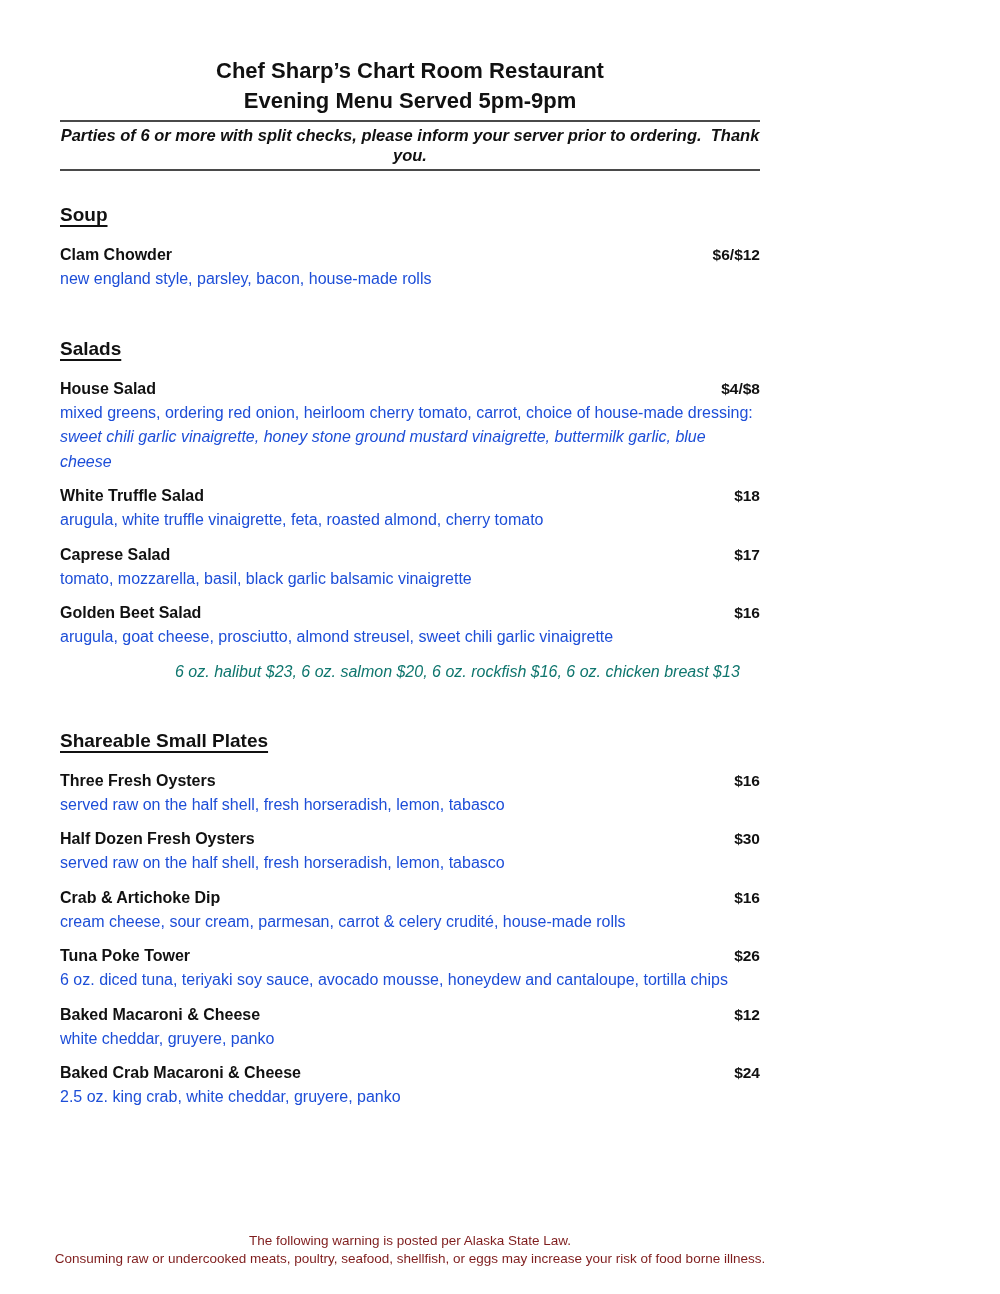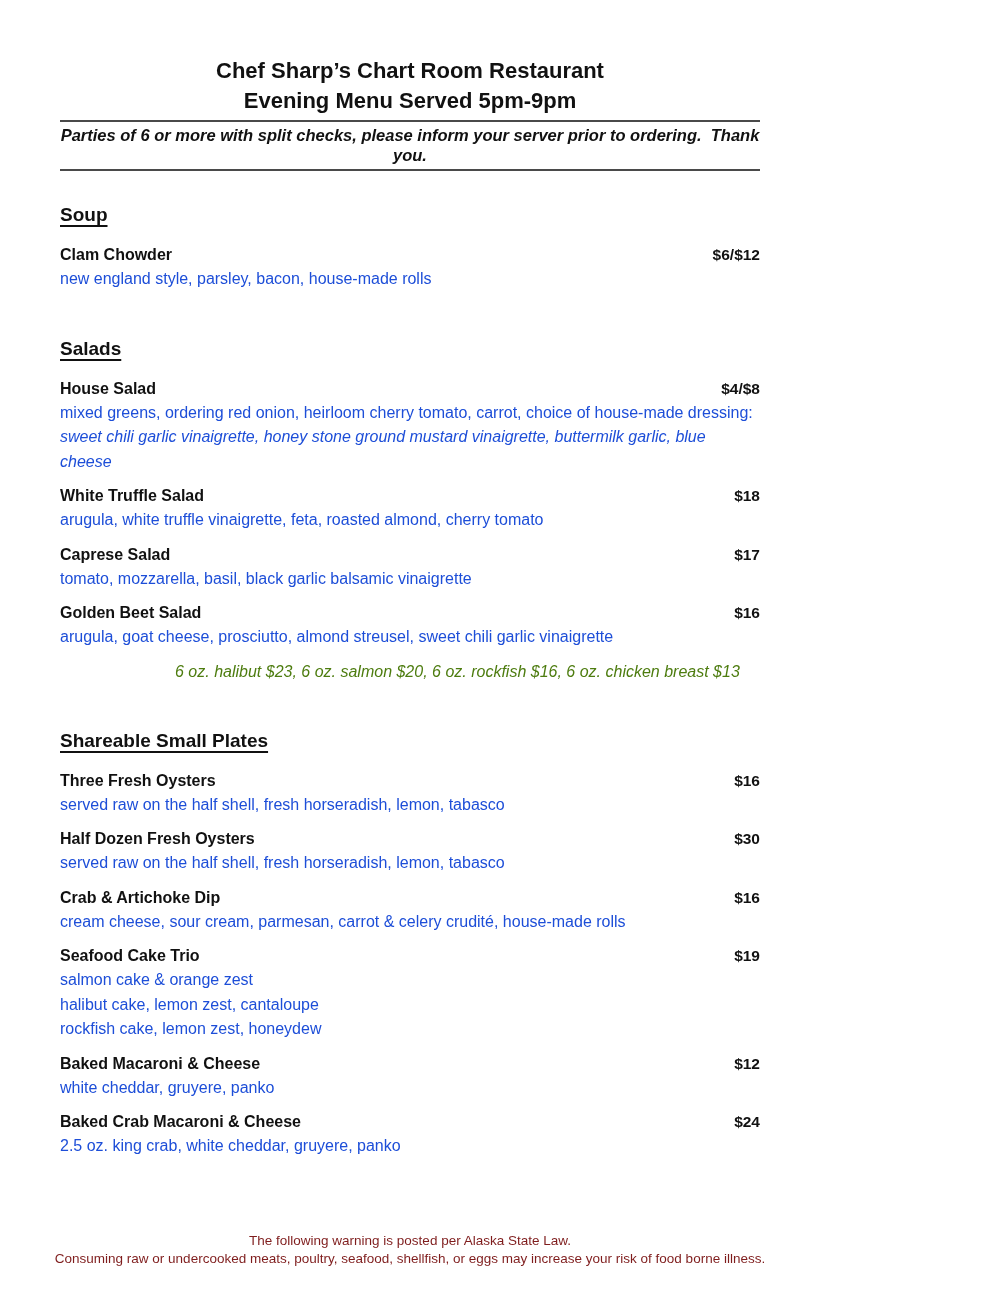--- a/index.html
+++ b/index.html
@@ -80,21 +80,21 @@
   .addon-label {
     font-size: 16px;
     font-weight: bold;
     font-style: italic;
     line-height: 24px;
   }
   .addon-text {
     font-size: 16px;
     font-style: italic;
     line-height: 24px;
-    color: #4d7c0f;
+    color: #0f766e;
   }
   .footer {
     position: absolute;
     left: 0;
     top: 1232px;
     width: 100%;
     text-align: center;
     color: #7f1d1d;
     font-size: 13.5px;
     line-height: 17.5px;
@@ -187,30 +187,28 @@
     </div>
 
     <div class="menu-item">
       <div class="item-row">
         <span class="item-name">Crab &amp; Artichoke Dip</span>
         <span class="item-price">$16</span>
       </div>
       <div class="item-desc">cream cheese, sour cream, parmesan, carrot &amp; celery crudité, house-made rolls</div>
     </div>
 
-
-    <div class="menu-item">
-      <div class="item-row">
-        <span class="item-name">Seafood Cake Trio</span>
-        <span class="item-price">$19</span>
-      </div>
-      <div class="item-desc">salmon cake &amp; orange zest</div>
-      <div class="item-desc">halibut cake, lemon zest, cantaloupe</div>
-      <div class="item-desc">rockfish cake, lemon zest, honeydew</div>
-    </div>
+    <div class="menu-item">
+      <div class="item-row">
+        <span class="item-name">Tuna Poke Tower</span>
+        <span class="item-price">$26</span>
+      </div>
+      <div class="item-desc">6 oz. diced tuna, teriyaki soy sauce, avocado mousse, honeydew and cantaloupe, tortilla chips</div>
+    </div>
+
 
     <div class="menu-item">
       <div class="item-row">
         <span class="item-name">Baked Macaroni &amp; Cheese</span>
         <span class="item-price">$12</span>
       </div>
       <div class="item-desc">white cheddar, gruyere, panko</div>
     </div>
 
     <div class="menu-item">

